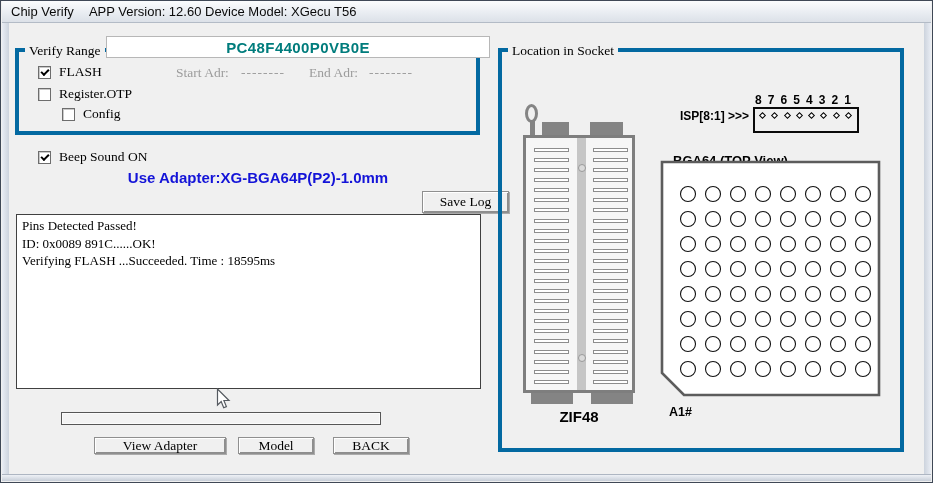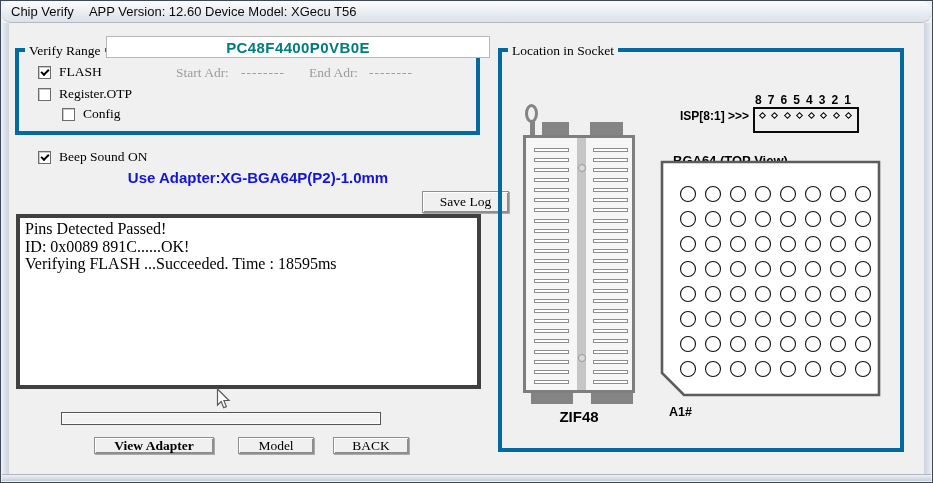--- a/index.html
+++ b/index.html
@@ -7,21 +7,21 @@
   .window{
     position:relative;width:933px;height:483px;background:#f0f0f0;
     font-family:"Liberation Serif","DejaVu Serif",serif;color:#000;
     border:1px solid #3f4856;overflow:hidden;cursor:default;
   }
   .titlebar{
     position:absolute;left:1px;top:0;right:1px;height:22px;
     background:linear-gradient(#fbfcfd,#e9edf2 55%,#dce1e8);
     border-bottom:1px solid #b3bbc6;
     font-family:"Liberation Sans","DejaVu Sans",sans-serif;font-size:13px;color:#0a0a0a;
-    display:flex;align-items:center;padding-left:9px;border-radius:9px;
+    display:flex;align-items:center;padding-left:9px;
   }
   .titlebar .tsep{width:15px;}
   .frame-left,.frame-right{position:absolute;top:22px;bottom:1px;width:7px;background:linear-gradient(90deg,#e9edf4,#ccd3dd);}
   .frame-left{left:1px;}
   .frame-right{right:1px;background:linear-gradient(90deg,#ccd3dd,#e9edf4);}
   .frame-bottom{position:absolute;left:1px;right:1px;bottom:1px;height:7px;background:linear-gradient(#eef1f6,#c7ced8);border-top:1px solid #aeb6c2;}
   .gbox{position:absolute;border:4px solid #0369a1;}
   .gbox-label{position:absolute;top:-9px;left:6px;background:#f0f0f0;padding:0 4px;font-size:13.5px;line-height:16px;}
   .chipbox{
     position:absolute;left:105px;top:35px;width:384px;height:22px;background:#fff;border:1px solid #b7b7b7;
@@ -44,22 +44,22 @@
     display:flex;align-items:center;justify-content:center;font-size:13.5px;color:var(--result-color,#e00000);
   }
   .resultbox .val{margin-left:18px;}
   .btn{
     position:absolute;background:#f0f0f0;border:1px solid #8f8f8f;
     box-shadow:inset 1px 1px 0 #ffffff,inset -1px -1px 0 #8d8d8d,1px 1px 0 #ababab;
     display:flex;align-items:center;justify-content:center;font-size:13.5px;
     font-family:"Liberation Serif","DejaVu Serif",serif;
   }
   .logarea{
-    position:absolute;left:15px;top:213px;width:465px;height:175px;background:#fff;border:4px solid #404040;
-    padding:2px 5px;font-size:16px;line-height:17.5px;overflow:hidden;
+    position:absolute;left:15px;top:213px;width:465px;height:175px;background:#fff;border:1px solid #404040;
+    padding:2px 5px;font-size:13px;line-height:17.5px;overflow:hidden;
   }
   .progress{position:absolute;left:60px;top:411px;width:320px;height:13px;background:#f3f3f3;border:1px solid #565656;box-shadow:inset 0 0 0 1px #fbfbfb;}
   .sans-b{font-family:"Liberation Sans","DejaVu Sans",sans-serif;font-weight:bold;}
   
   .zif-ring{position:absolute;left:524px;top:103px;width:13px;height:19px;border:3px solid #848484;border-radius:50%;}
   .zif-stem{position:absolute;left:529px;top:119px;width:5px;height:16px;background:#848484;}
   .tab{position:absolute;background:#848484;}
   .zif-body{position:absolute;left:522px;top:134px;width:112px;height:258px;border:3px solid #7e7e7e;background:#f6f6f6;}
   .zif-strip{position:absolute;left:576px;top:137px;width:9px;height:252px;background:#c6c6c6;}
   .zif-hole{position:absolute;width:8px;height:8px;border:1px solid #9a9a9a;border-radius:50%;background:#d9d9d9;}
@@ -122,21 +122,21 @@
   <div class="btn" style="left:393px;top:190px;width:87px;height:22px;margin-left:28px;">Save Log</div>
 
   <div class="logarea">
     <div>Pins Detected Passed!</div>
     <div>ID: 0x0089 891C......OK!</div>
     <div>Verifying FLASH ...Succeeded. Time : 18595ms</div>
   </div>
 
   <div class="progress"></div>
 
-  <div class="btn" style="left:93px;top:436px;width:120px;height:17px;font-weight:bold;">View Adapter</div>
+  <div class="btn" style="left:93px;top:436px;width:132px;height:17px;">View Adapter</div>
   <div class="btn" style="left:237px;top:436px;width:76px;height:17px;">Model</div>
   <div class="btn" style="left:332px;top:436px;width:76px;height:17px;">BACK</div>
 
   <svg class="cursor-icon" width="15" height="22" viewBox="0 0 15 22">
     <path d="M1.5 1 L1.5 17 L5.2 13.5 L7.7 19.8 L10.4 18.6 L7.9 12.5 L13 12.5 Z" fill="#ffffff" stroke="#555a60" stroke-width="1.2"></path>
   </svg>
 
   <div class="gbox" style="left:497px;top:47px;width:406px;height:404px;">
     <span class="gbox-label">Location in Socket</span>
   </div>

